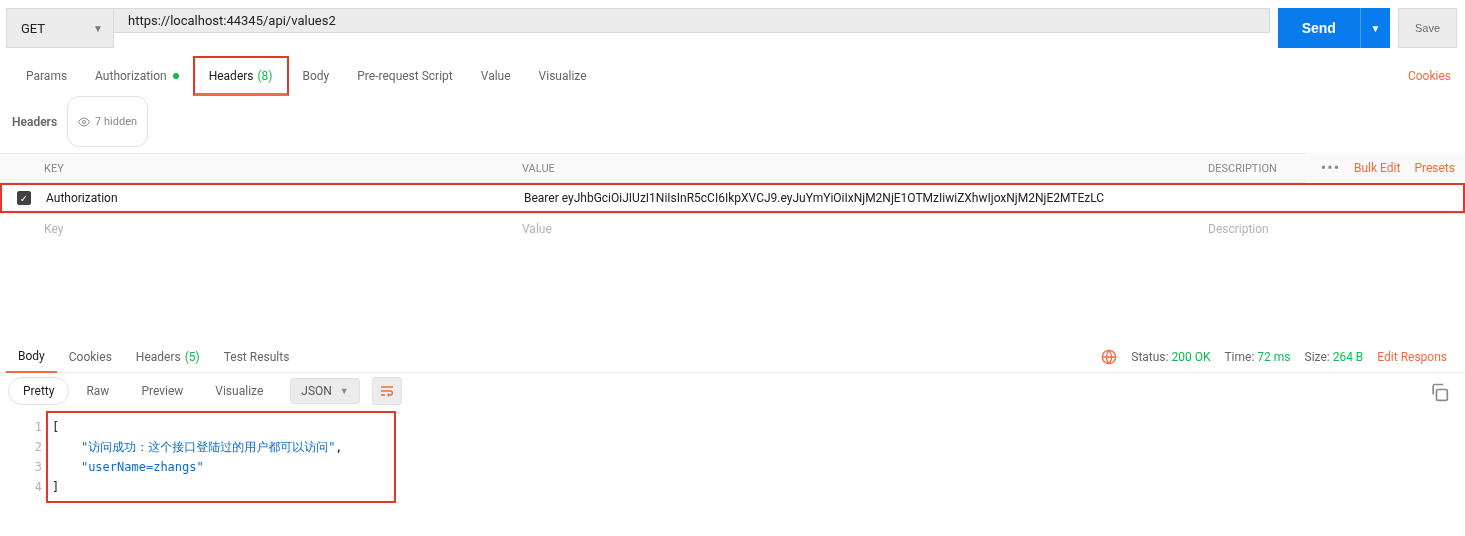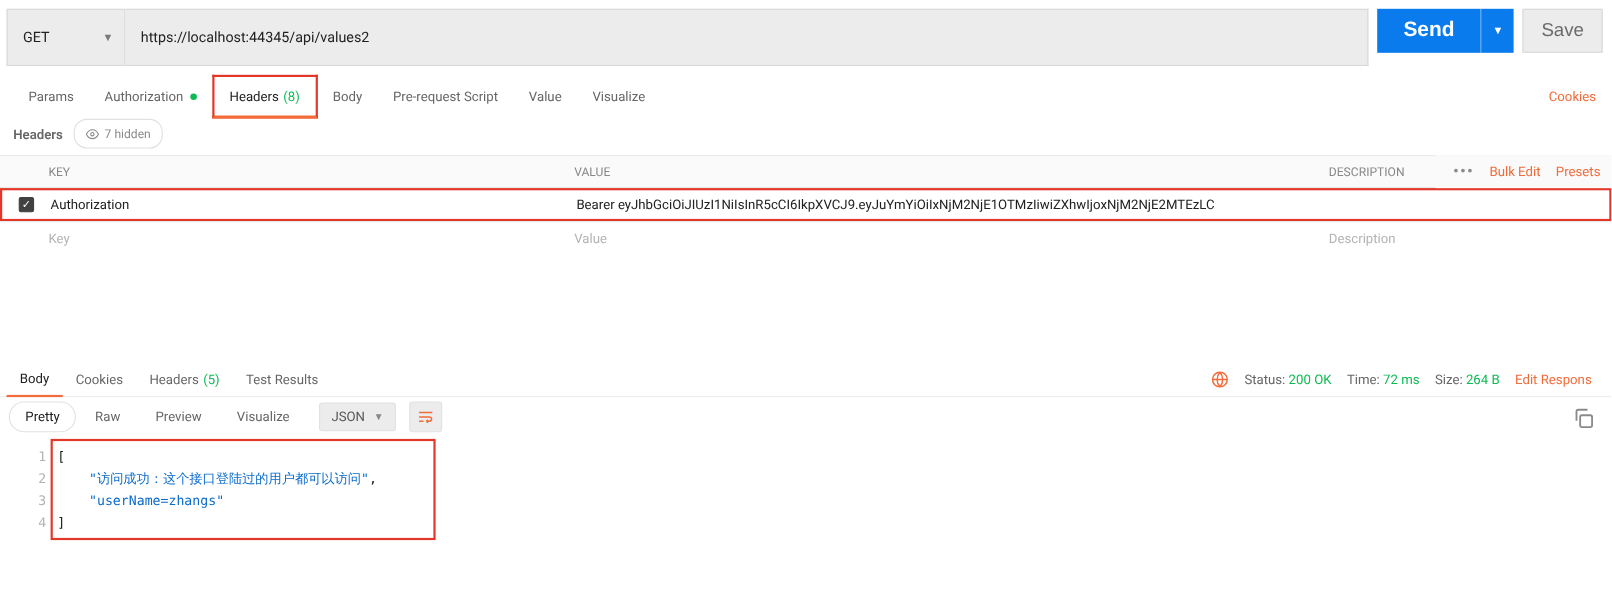--- a/index.html
+++ b/index.html
@@ -32,47 +32,47 @@
 .method-dd .chev { color:#7a7a7a; font-size:10px; }
 .url-input {
   flex: 1;
   background: #ececec;
   border: 1px solid #d9d9d9;
   border-left: none;
   padding: 0 14px;
   display: flex; align-items: center;
   font-size: 13px;
   color: #212121;
-  height: 52px;
+  height: 25px;
 }
 .btn-send-wrap { display: flex; margin-left: 8px; }
 .btn-send {
   background: #097bed;
   color: #fff;
-  font-size: 19px;
+  font-size: 14px;
   font-weight: 600;
   border: none;
   padding: 0 24px;
   height: 40px;
 }
 .btn-send-dd {
   background: #097bed;
   color: #fff;
   border: none;
   height: 40px;
   width: 30px;
   display:flex;align-items:center;justify-content:center;
   font-size:10px;
   border-left:1px solid rgba(255,255,255,.25);
 }
 .btn-save {
   margin-left: 8px;
   background: #ececec;
   color: #6b6b6b;
-  font-size: 17px;
+  font-size: 11px;
   border: 1px solid #d9d9d9;
   padding: 0 16px;
   height: 40px;
 }
 
 
 .req-tabs {
   display: flex;
   align-items: center;
   padding: 0 8px 0 12px;
@@ -103,21 +103,21 @@
 .headers-sub {
   display: flex;
   align-items: center;
   padding: 0 8px 6px 12px;
   gap: 10px;
 }
 .headers-sub .hlabel { font-size: 12px; color: #666; font-weight: 600; }
 .hidden-pill {
   border: 1px solid #e0e0e0;
   border-radius: 12px;
-  padding: 6px 10px;
+  padding: 18px 10px;
   font-size: 11px;
   color: #8a8a8a;
   display:flex;align-items:center;gap:5px;
 }
 .eye-icon { width:12px;height:12px; }
 
 
 .headers-table { width: 100%; }
 .headers-table .row {
   display: flex;

